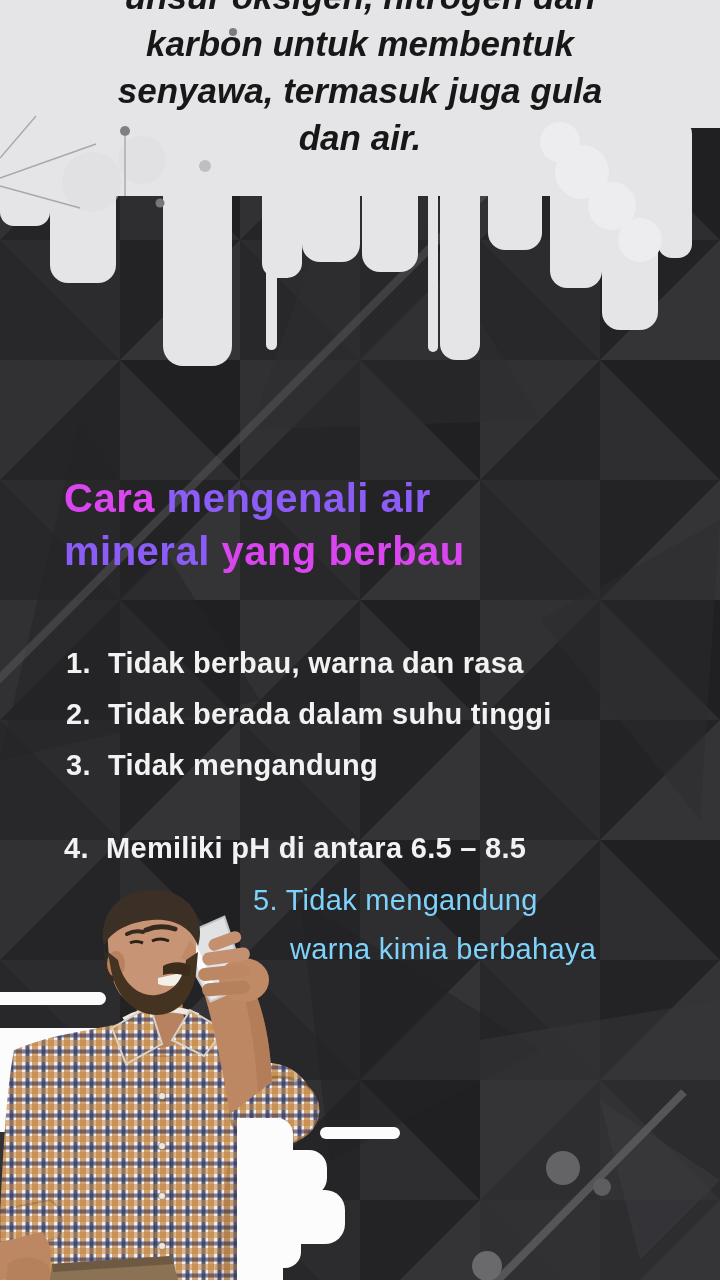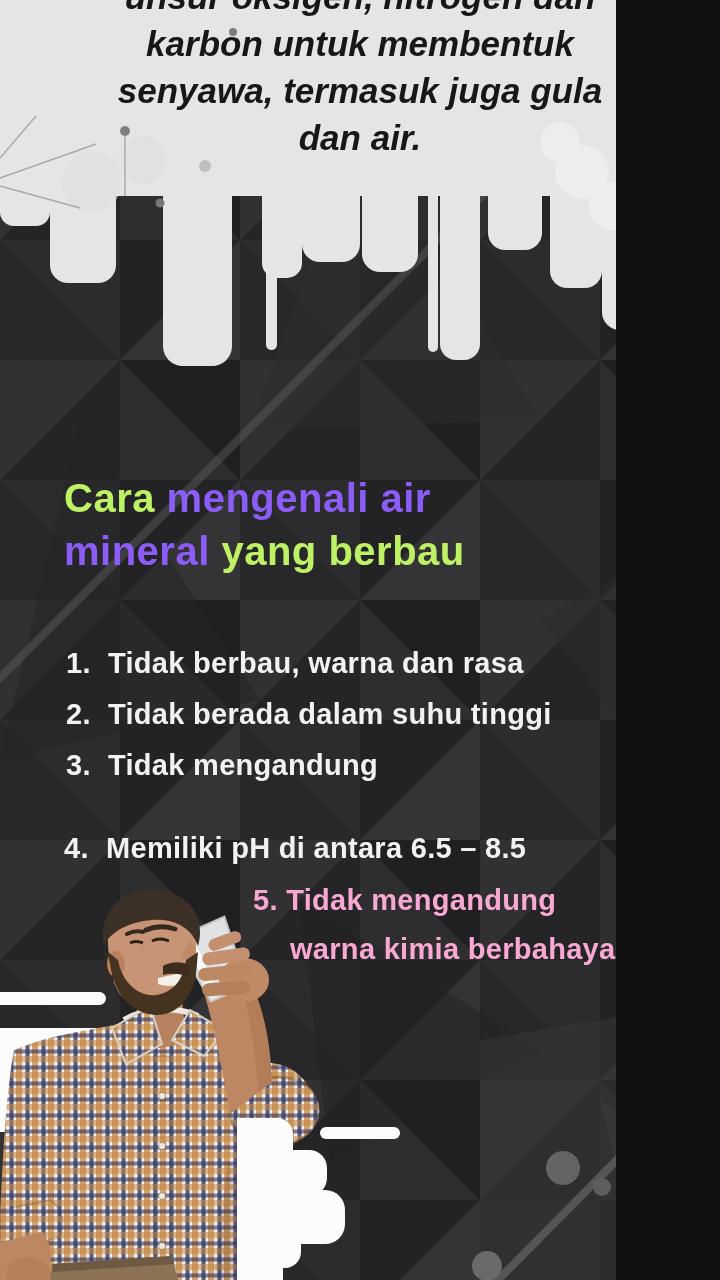--- a/index.html
+++ b/index.html
@@ -1,36 +1,36 @@
 <!DOCTYPE html>
 <html><head>
 <meta charset="utf-8">
 <style>
   html,body{margin:0;padding:0;background:#111;}
-  .canvas{position:relative;width:616px;height:1280px;overflow:hidden;
+  .canvas{position:relative;width:720px;height:1280px;overflow:hidden;
     background:#272729;font-family:"Liberation Sans","DejaVu Sans",sans-serif;}
   .abs{position:absolute;}
   svg{display:block;}
 
   
   .intro{position:absolute;left:0;top:-27px;width:720px;text-align:center;
     font-size:35px;line-height:47px;font-style:italic;font-weight:600;
     color:#171717;letter-spacing:0;}
   
   .heading{position:absolute;left:64px;top:472px;font-size:40px;line-height:53px;
     font-weight:bold;color:#fafafa;letter-spacing:.5px;}
   .heading .hl span{white-space:pre;}
   .heading .b{color:#8b5cf6;}
-  .heading .w{color:#bef264;}
+  .heading .w{color:#d946ef;}
   
   .row{position:absolute;display:flex;color:#f2f2f2;font-size:29px;
     line-height:34px;font-weight:600;letter-spacing:.3px;}
   .row .num{width:42px;flex:0 0 42px;}
-  .item5{position:absolute;left:253px;top:876px;color:#f9a8d4;font-size:29px;
-    line-height:49px;font-weight:700;letter-spacing:.3px;}
+  .item5{position:absolute;left:253px;top:876px;color:#7dd3fc;font-size:29px;
+    line-height:49px;font-weight:400;letter-spacing:.3px;}
   .item5 .l2{margin-left:37px;}
 
   
   .wshape{position:absolute;background:#fcfcfd;}
   .strip-left{left:0;top:992px;width:106px;height:13px;border-radius:0 7px 7px 0;}
   .block-left{left:0;top:1028px;width:97px;height:104px;}
   .s1{left:237px;top:1118px;width:56px;height:42px;border-radius:0 16px 0 0;}
   .s2{left:237px;top:1150px;width:90px;height:46px;border-radius:0 18px 18px 0;}
   .s3{left:237px;top:1190px;width:108px;height:54px;border-radius:0 20px 20px 0;}
   .s4{left:237px;top:1238px;width:64px;height:30px;border-radius:0 0 16px 0;}

